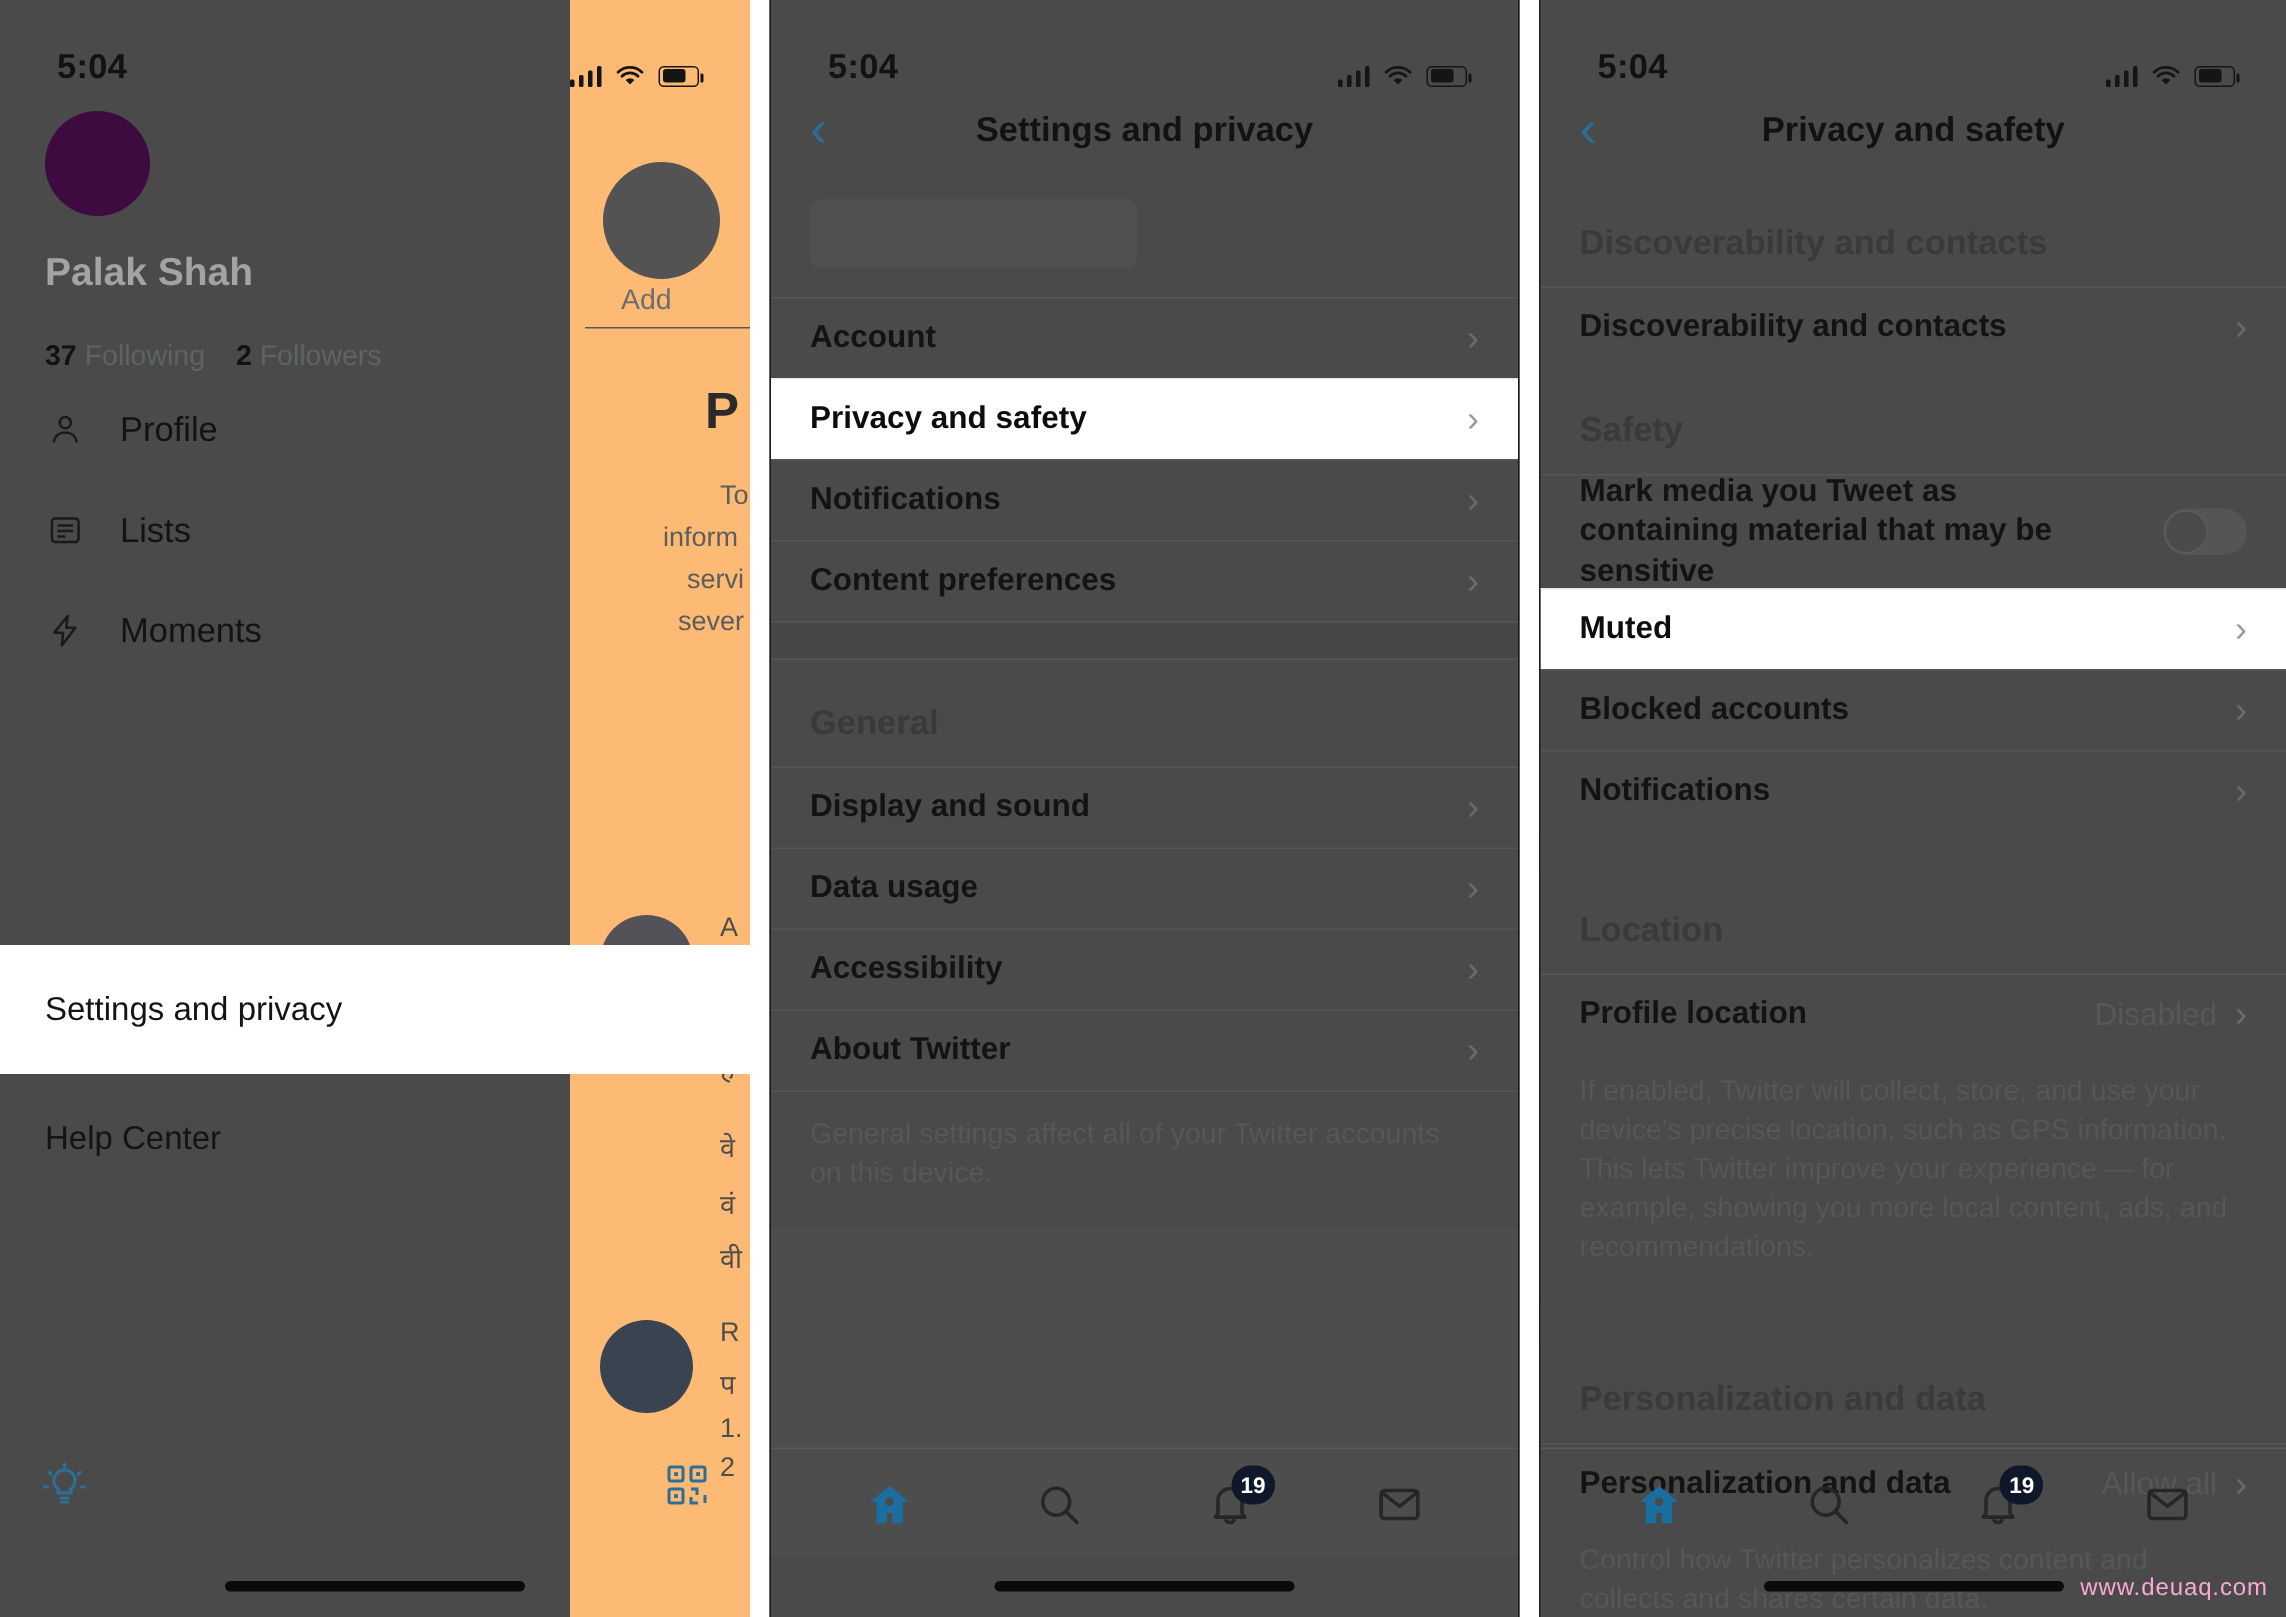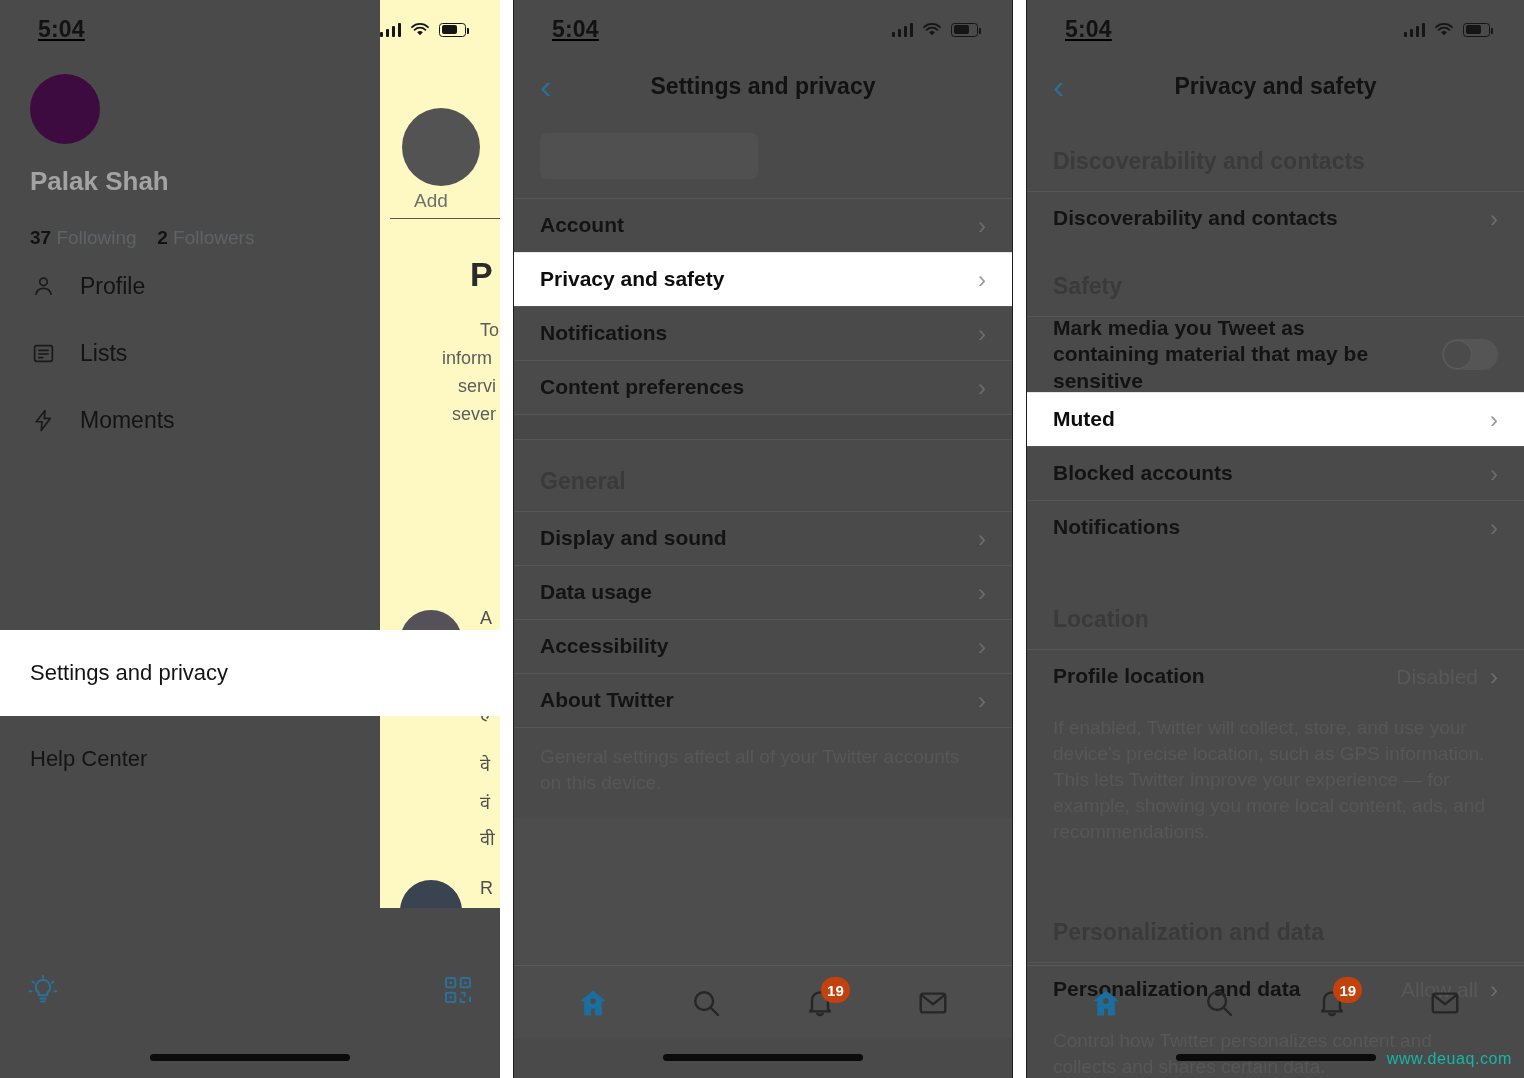--- a/index.html
+++ b/index.html
@@ -19,22 +19,22 @@
   }
   .panel::after{
     content:""; position:absolute; inset:0; pointer-events:none;
   }
   #panel-1 { left: 0;    width: 500px; }
   #panel-2 { left: 513px; width: 500px; border-left:1px solid #1d1d1d; border-right:1px solid #1d1d1d;}
   #panel-3 { left: 1026px; width: 498px; border-left:1px solid #1d1d1d;}
 
   
   .statusbar{
-    position:relative; height:58px; display:flex; align-items:center;
-    justify-content:space-between; padding:1px 34px 0 38px;text-decoration:underline;
+    position:relative; height:58px; display:flex; align-items:flex-end;
+    justify-content:space-between; padding:1px 34px 0 38px;
   }
   .status-time{ font-size:23px; font-weight:600; color:#121212; letter-spacing:.2px;}
   .status-icons{ display:flex; align-items:center; gap:9px;}
   .bars{display:flex;align-items:flex-end;gap:2.5px;height:15px;}
   .bars i{display:block;width:3.5px;background:#151515;border-radius:1px;}
   .bars i:nth-child(1){height:5px;}
   .bars i:nth-child(2){height:8px;}
   .bars i:nth-child(3){height:11px;}
   .bars i:nth-child(4){height:14px;}
   .wifi{width:20px;height:15px;position:relative;}
@@ -63,21 +63,21 @@
 
   .drawer-bottom{position:absolute;left:0;right:0;bottom:0;height:118px;}
   .drawer-bottom .bi{position:absolute;color:#2d6f96;}
   .bulb-icon{left:26px;top:14px;}
   .qr-icon{right:26px;top:14px;}
 
   .home-indicator{position:absolute;bottom:17px;left:50%;transform:translateX(-50%);
      width:200px;height:7px;border-radius:4px;background:#0b0b0b;}
 
   
-  .bg-peek{position:absolute;top:0;right:0;width:120px;height:908px;background:#fef9c3;overflow:hidden;}
+  .bg-peek{position:absolute;top:0;right:0;width:120px;height:1078px;background:#fdba74;overflow:hidden;}
   .peek-add-circle{position:absolute;left:22px;top:108px;width:78px;height:78px;border-radius:50%;background:#535353;}
   .peek-add-label{position:absolute;left:34px;top:190px;font-size:19px;color:#6e6e6e;}
   .peek-divider{position:absolute;left:10px;right:0;top:218px;height:1px;background:#585858;}
   .peek-big{position:absolute;left:90px;top:255px;font-size:34px;font-weight:700;color:#2a2a2a;}
   .peek-line{position:absolute;color:#5d5d5d;font-size:18px;}
   .peek-tweet-av{position:absolute;left:20px;width:62px;height:62px;border-radius:50%;}
   .peek-av-1{top:610px;background:#555159;}
   .peek-av-2{top:880px;background:#3a4450;}
   .peek-txt{position:absolute;left:100px;font-size:18px;color:#4e4e4e;}
 
@@ -111,23 +111,23 @@
   .note{font-size:19px;color:#575757;line-height:1.37;padding:16px 26px 22px;border-top:1px solid #565656;}
   .note.nb{border-top:none;padding-top:12px;}
   .gap{height:26px;background:#474747;border-top:1px solid #565656;border-bottom:1px solid #565656;}
   .gap.plain{border:none;background:#4a4a4a;height:30px;}
   .filler{background:#4d4d4d;}
 
   
   .tabbar{position:absolute;left:0;right:0;bottom:0;height:113px;border-top:1px solid #5a5a5a;}
   .tabs{display:flex;align-items:center;justify-content:space-around;height:74px;padding:0 22px;}
   .tab{position:relative;width:56px;height:56px;display:flex;align-items:center;justify-content:center;cursor:pointer;}
-  .badge{position:absolute;top:2px;right:-2px;min-width:26px;height:26px;border-radius:13px;background:#c2410c;
+  .badge{position:absolute;top:2px;right:-2px;min-width:26px;height:26px;border-radius:13px;background:#0f172a;
          color:#fff;font-size:15px;font-weight:700;display:flex;align-items:center;justify-content:center;padding:0 6px;}
-  .watermark{position:absolute;right:12px;bottom:10px;font-size:16px;color:#14b8a6;letter-spacing:.6px;}
+  .watermark{position:absolute;right:12px;bottom:10px;font-size:16px;color:#f9a8d4;letter-spacing:.6px;}
 </style>
 </head>
 <body>
 
 <div class="stage">
 
   <div class="panel" id="panel-1">
 
     <div class="bg-peek">
       <div class="peek-add-circle"></div>

